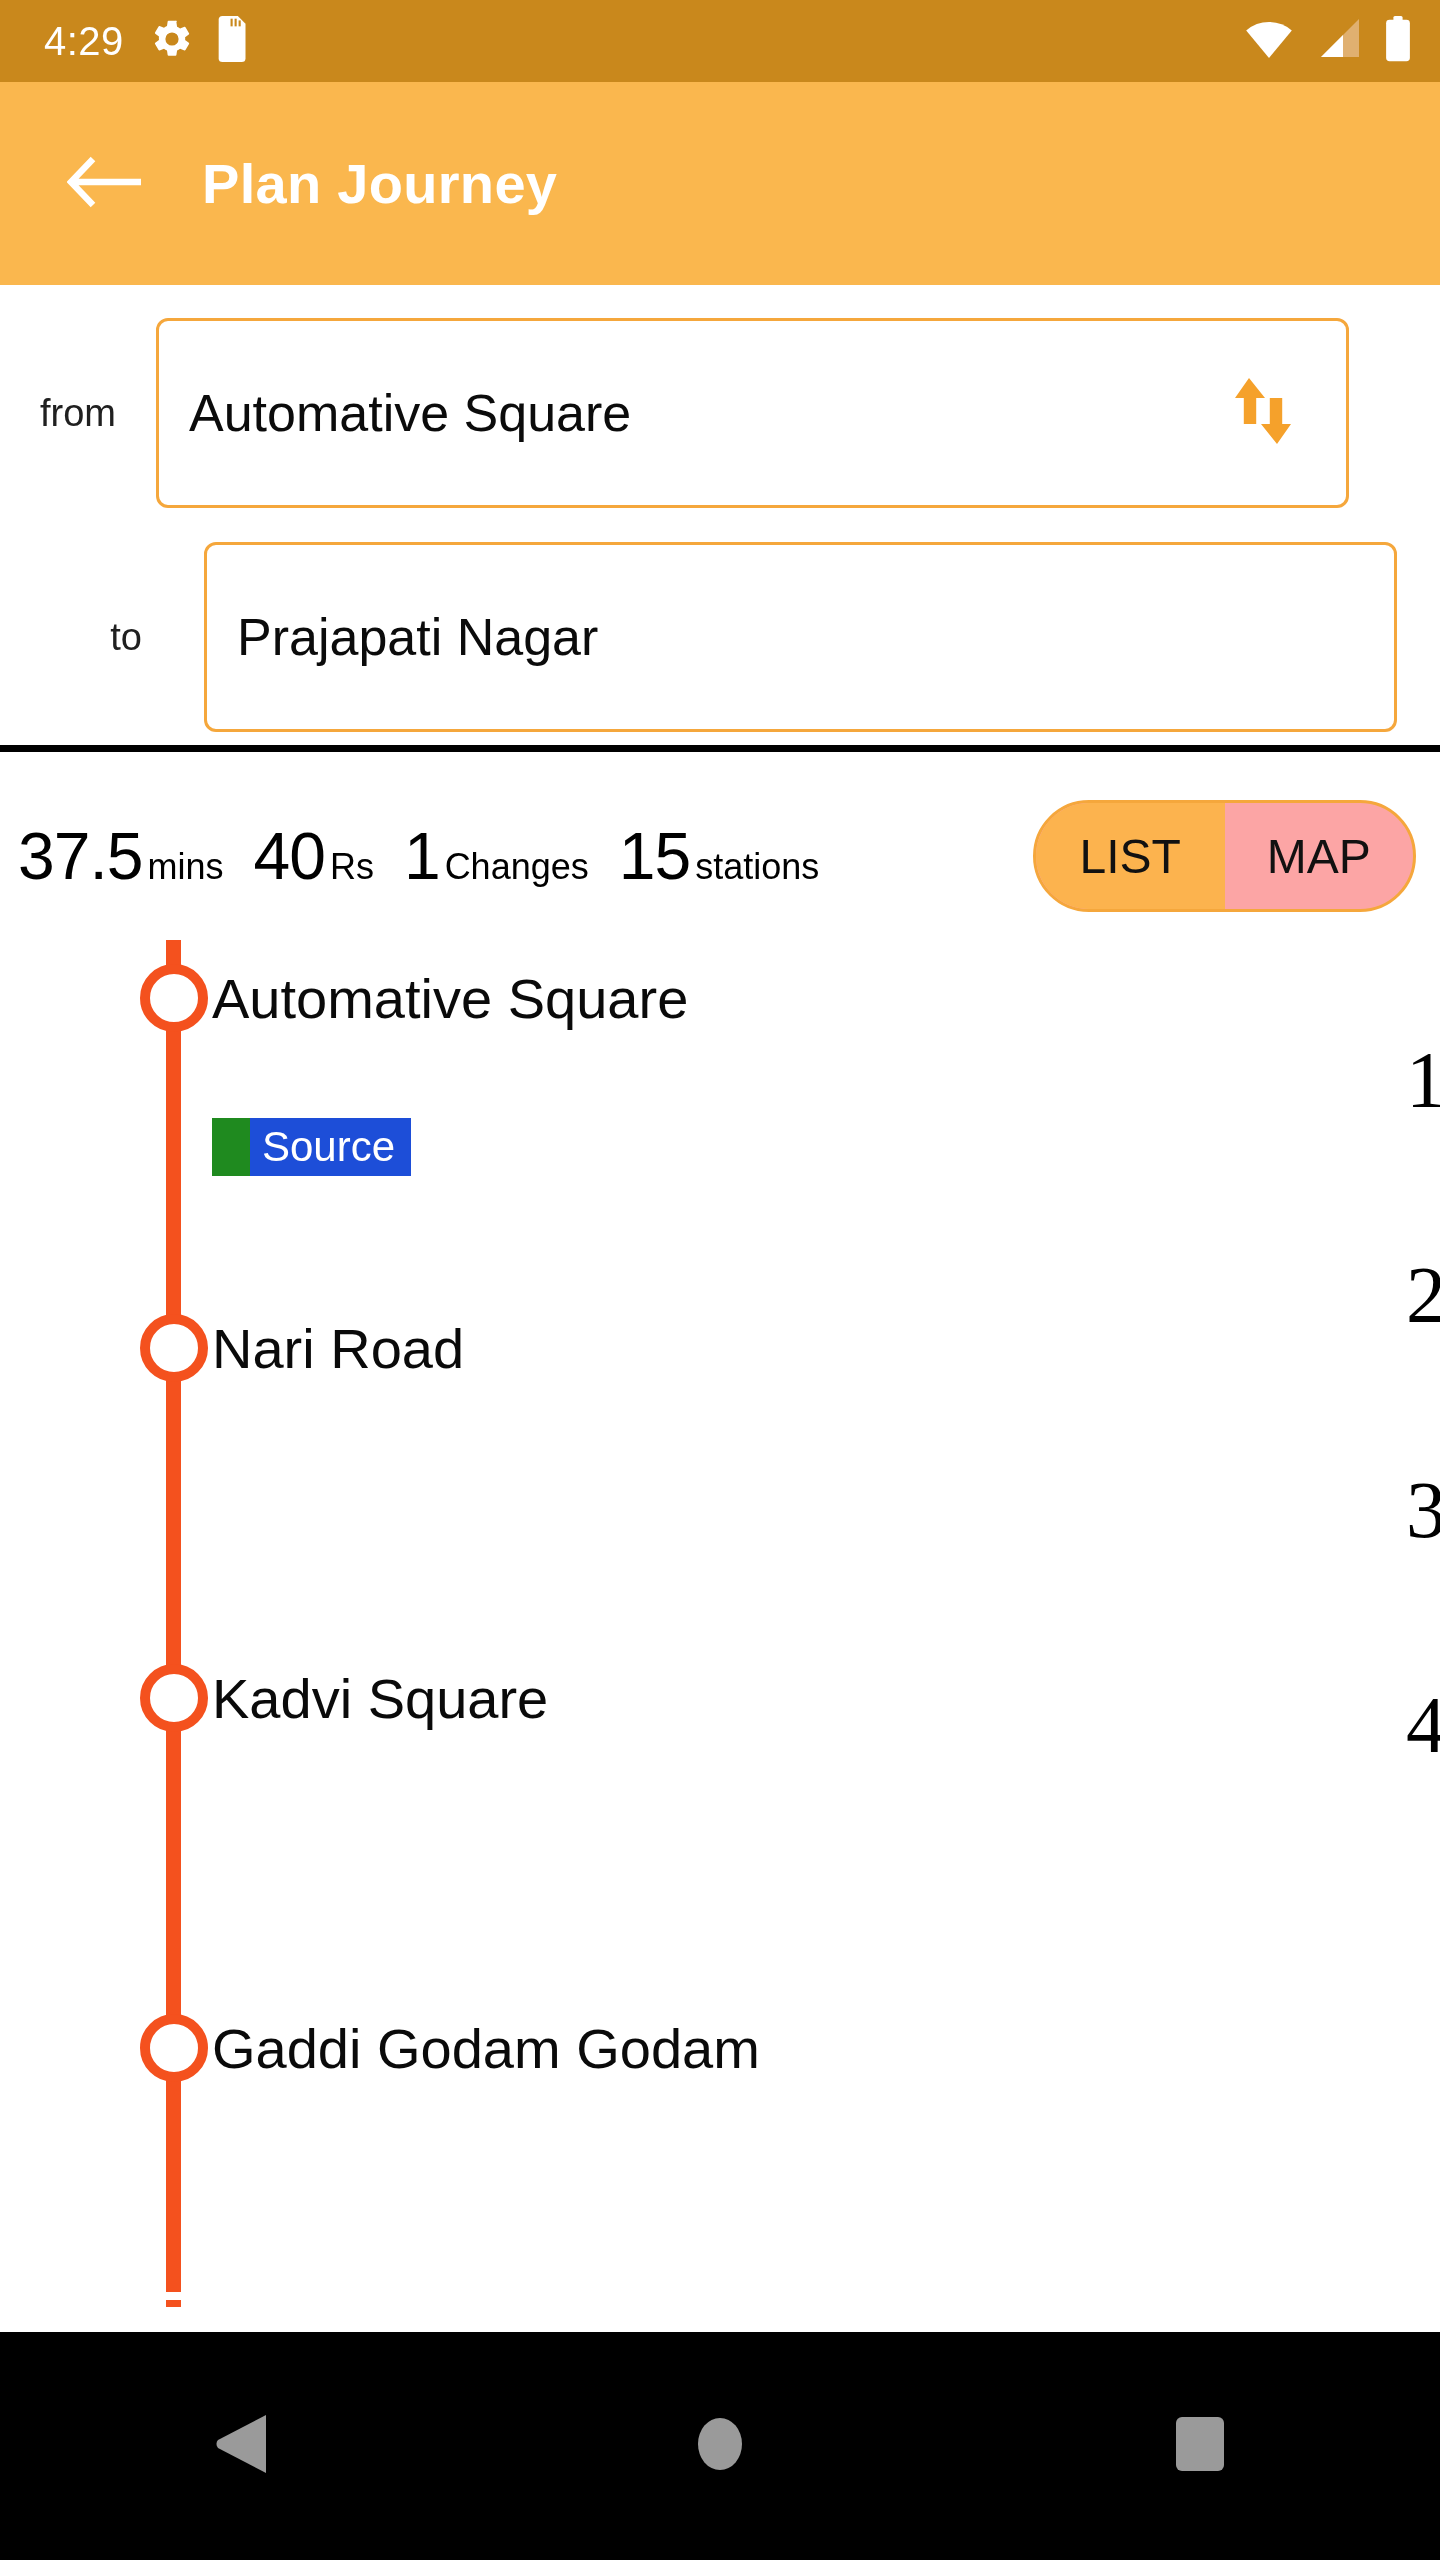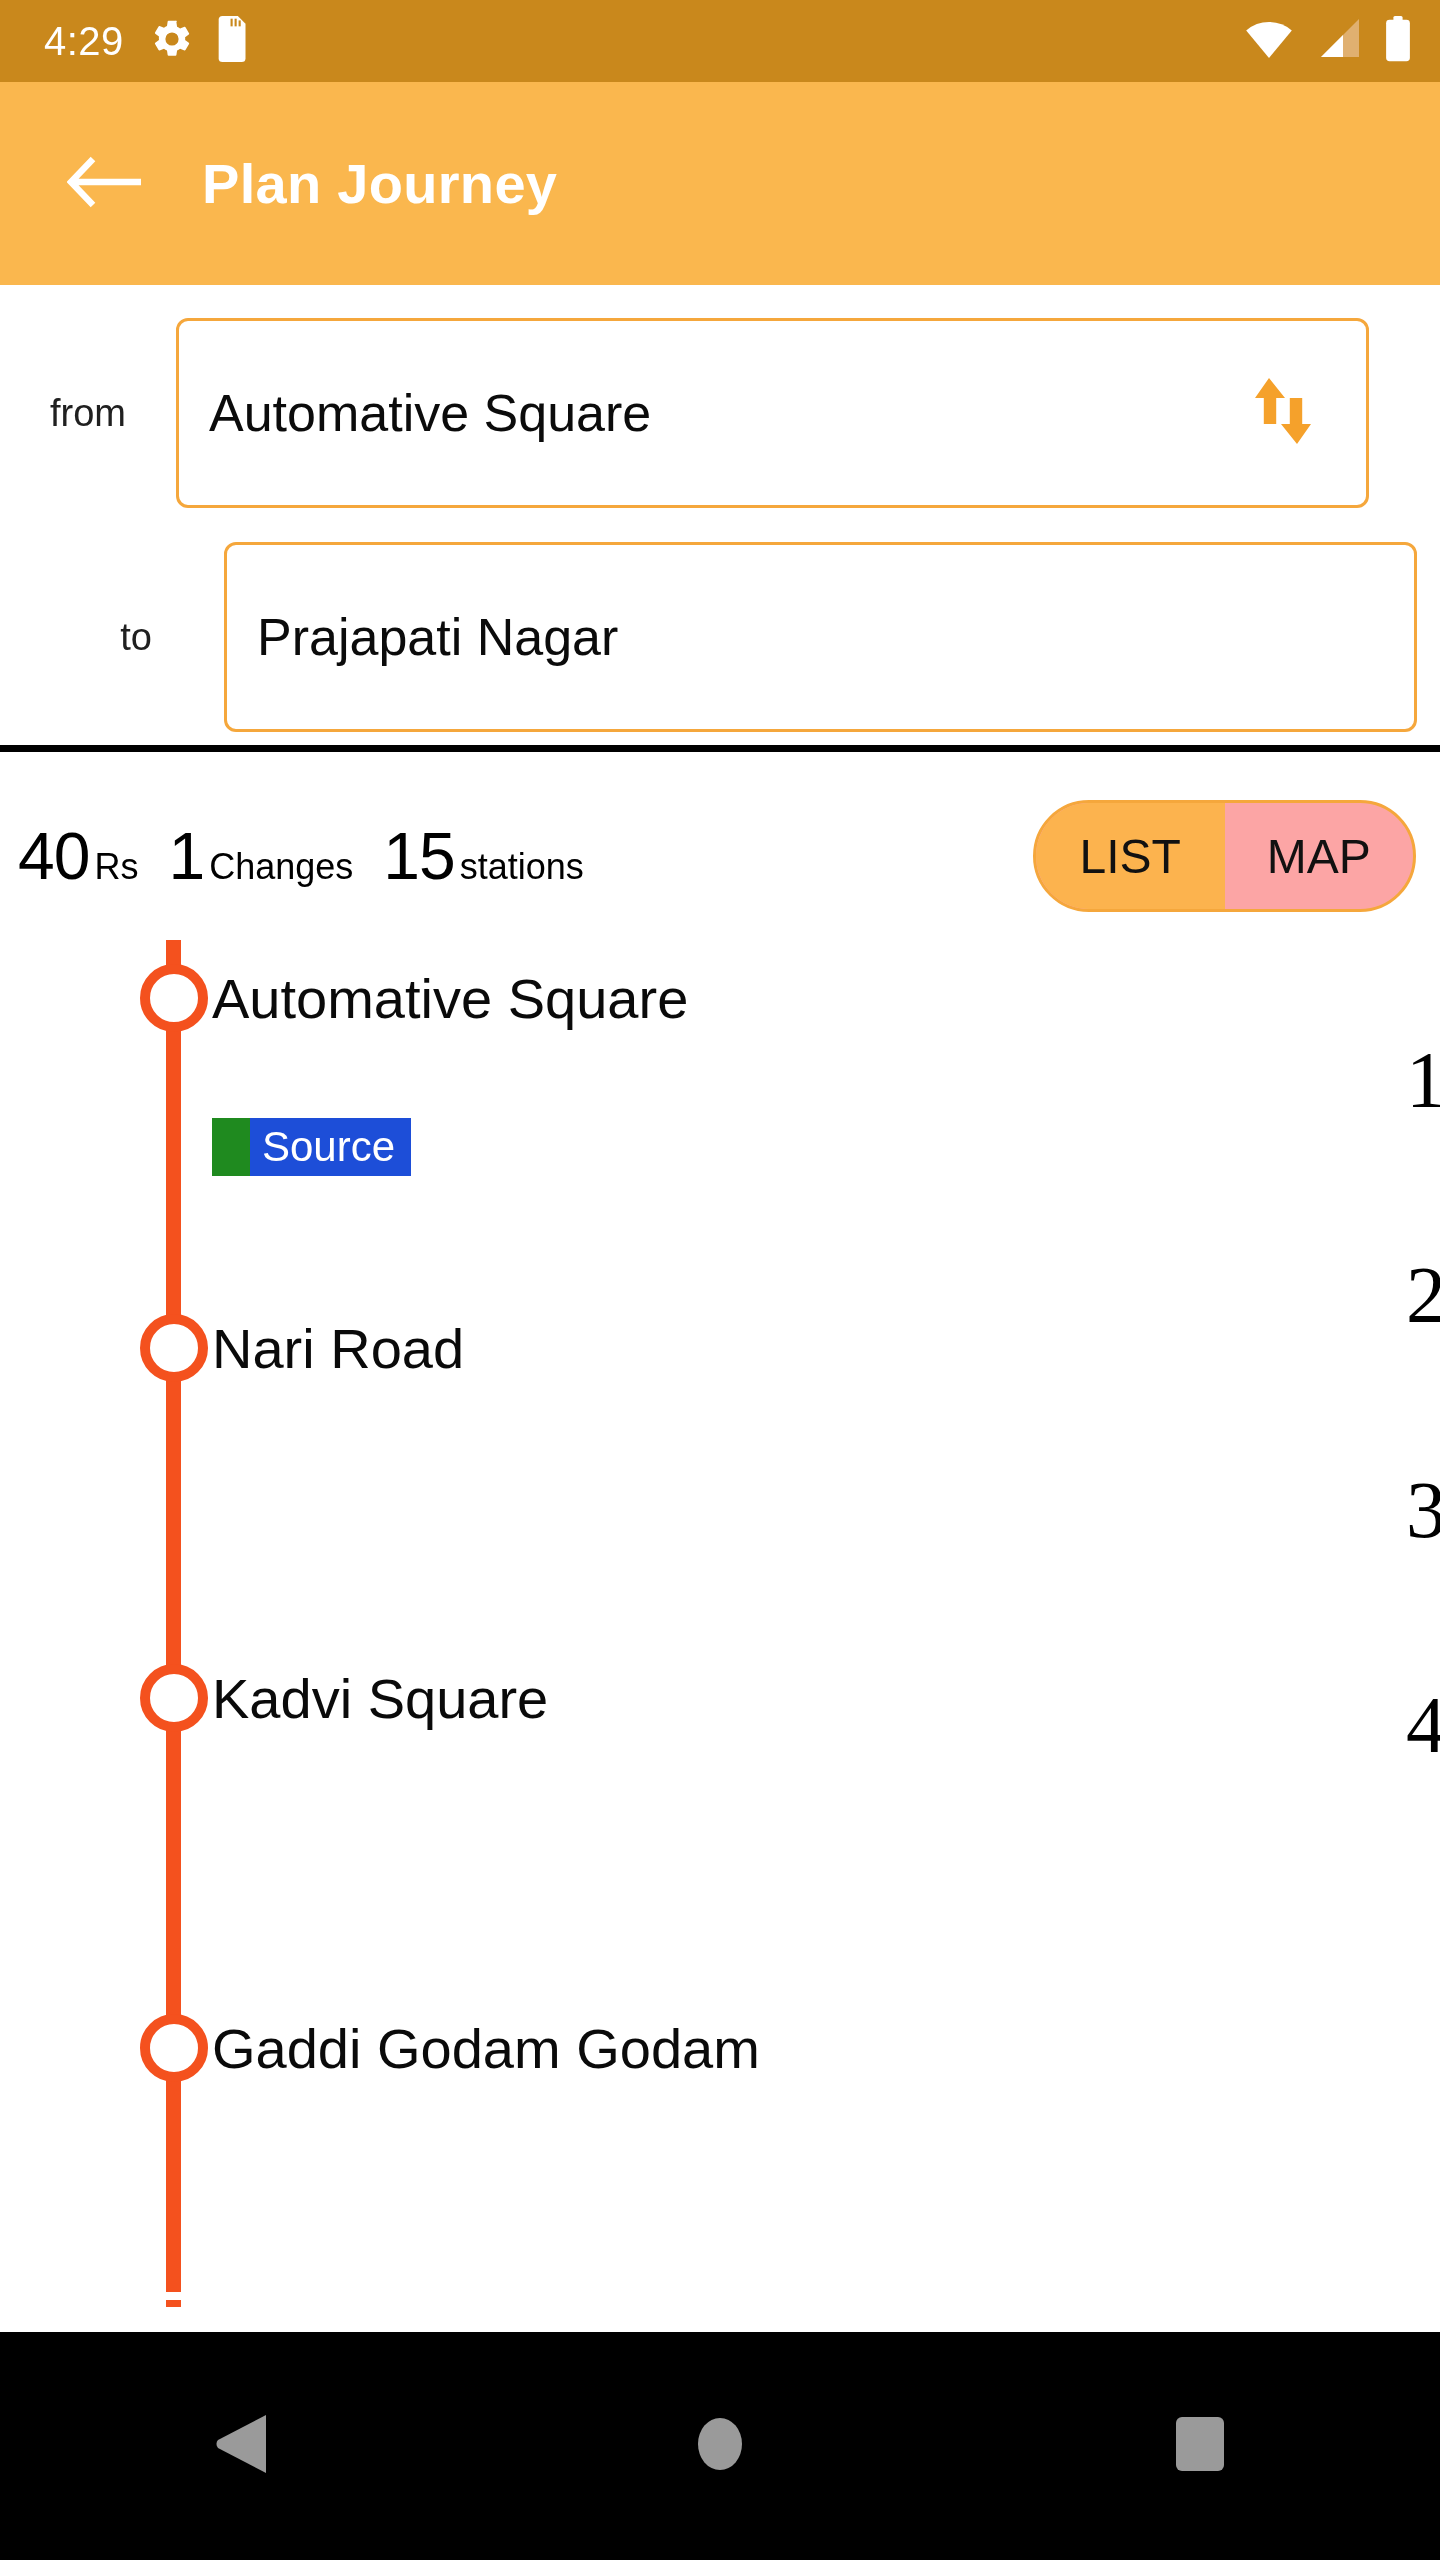--- a/index.html
+++ b/index.html
@@ -87,21 +87,21 @@
     position: absolute;
     left: 0;
     width: 1440px;
     display: flex;
     align-items: center;
   }
   .field-row.from { top: 33px; }
   .field-row.to   { top: 257px; padding-left: 48px; }
 
   .field-label {
-    width: 176px;
+    width: 156px;
     text-align: center;
     font-size: 38px;
     color: #202020;
     flex: none;
   }
   .field-box {
     position: relative;
     width: 1193px;
     height: 190px;
     border: 3px solid #F5A73C;
@@ -355,20 +355,24 @@
       <div class="field-box">
         <span class="field-value">Prajapati Nagar</span>
       </div>
     </div>
 
   </div>
 
   <div class="summary-row">
     <div class="stats">
       <div class="stat">
+        <span class="stat-value">37.5</span>
+        <span class="stat-unit">mins</span>
+      </div>
+      <div class="stat">
         <span class="stat-value">40</span>
         <span class="stat-unit">Rs</span>
       </div>
       <div class="stat">
         <span class="stat-value">1</span>
         <span class="stat-unit">Changes</span>
       </div>
       <div class="stat">
         <span class="stat-value">15</span>
         <span class="stat-unit">stations</span>

